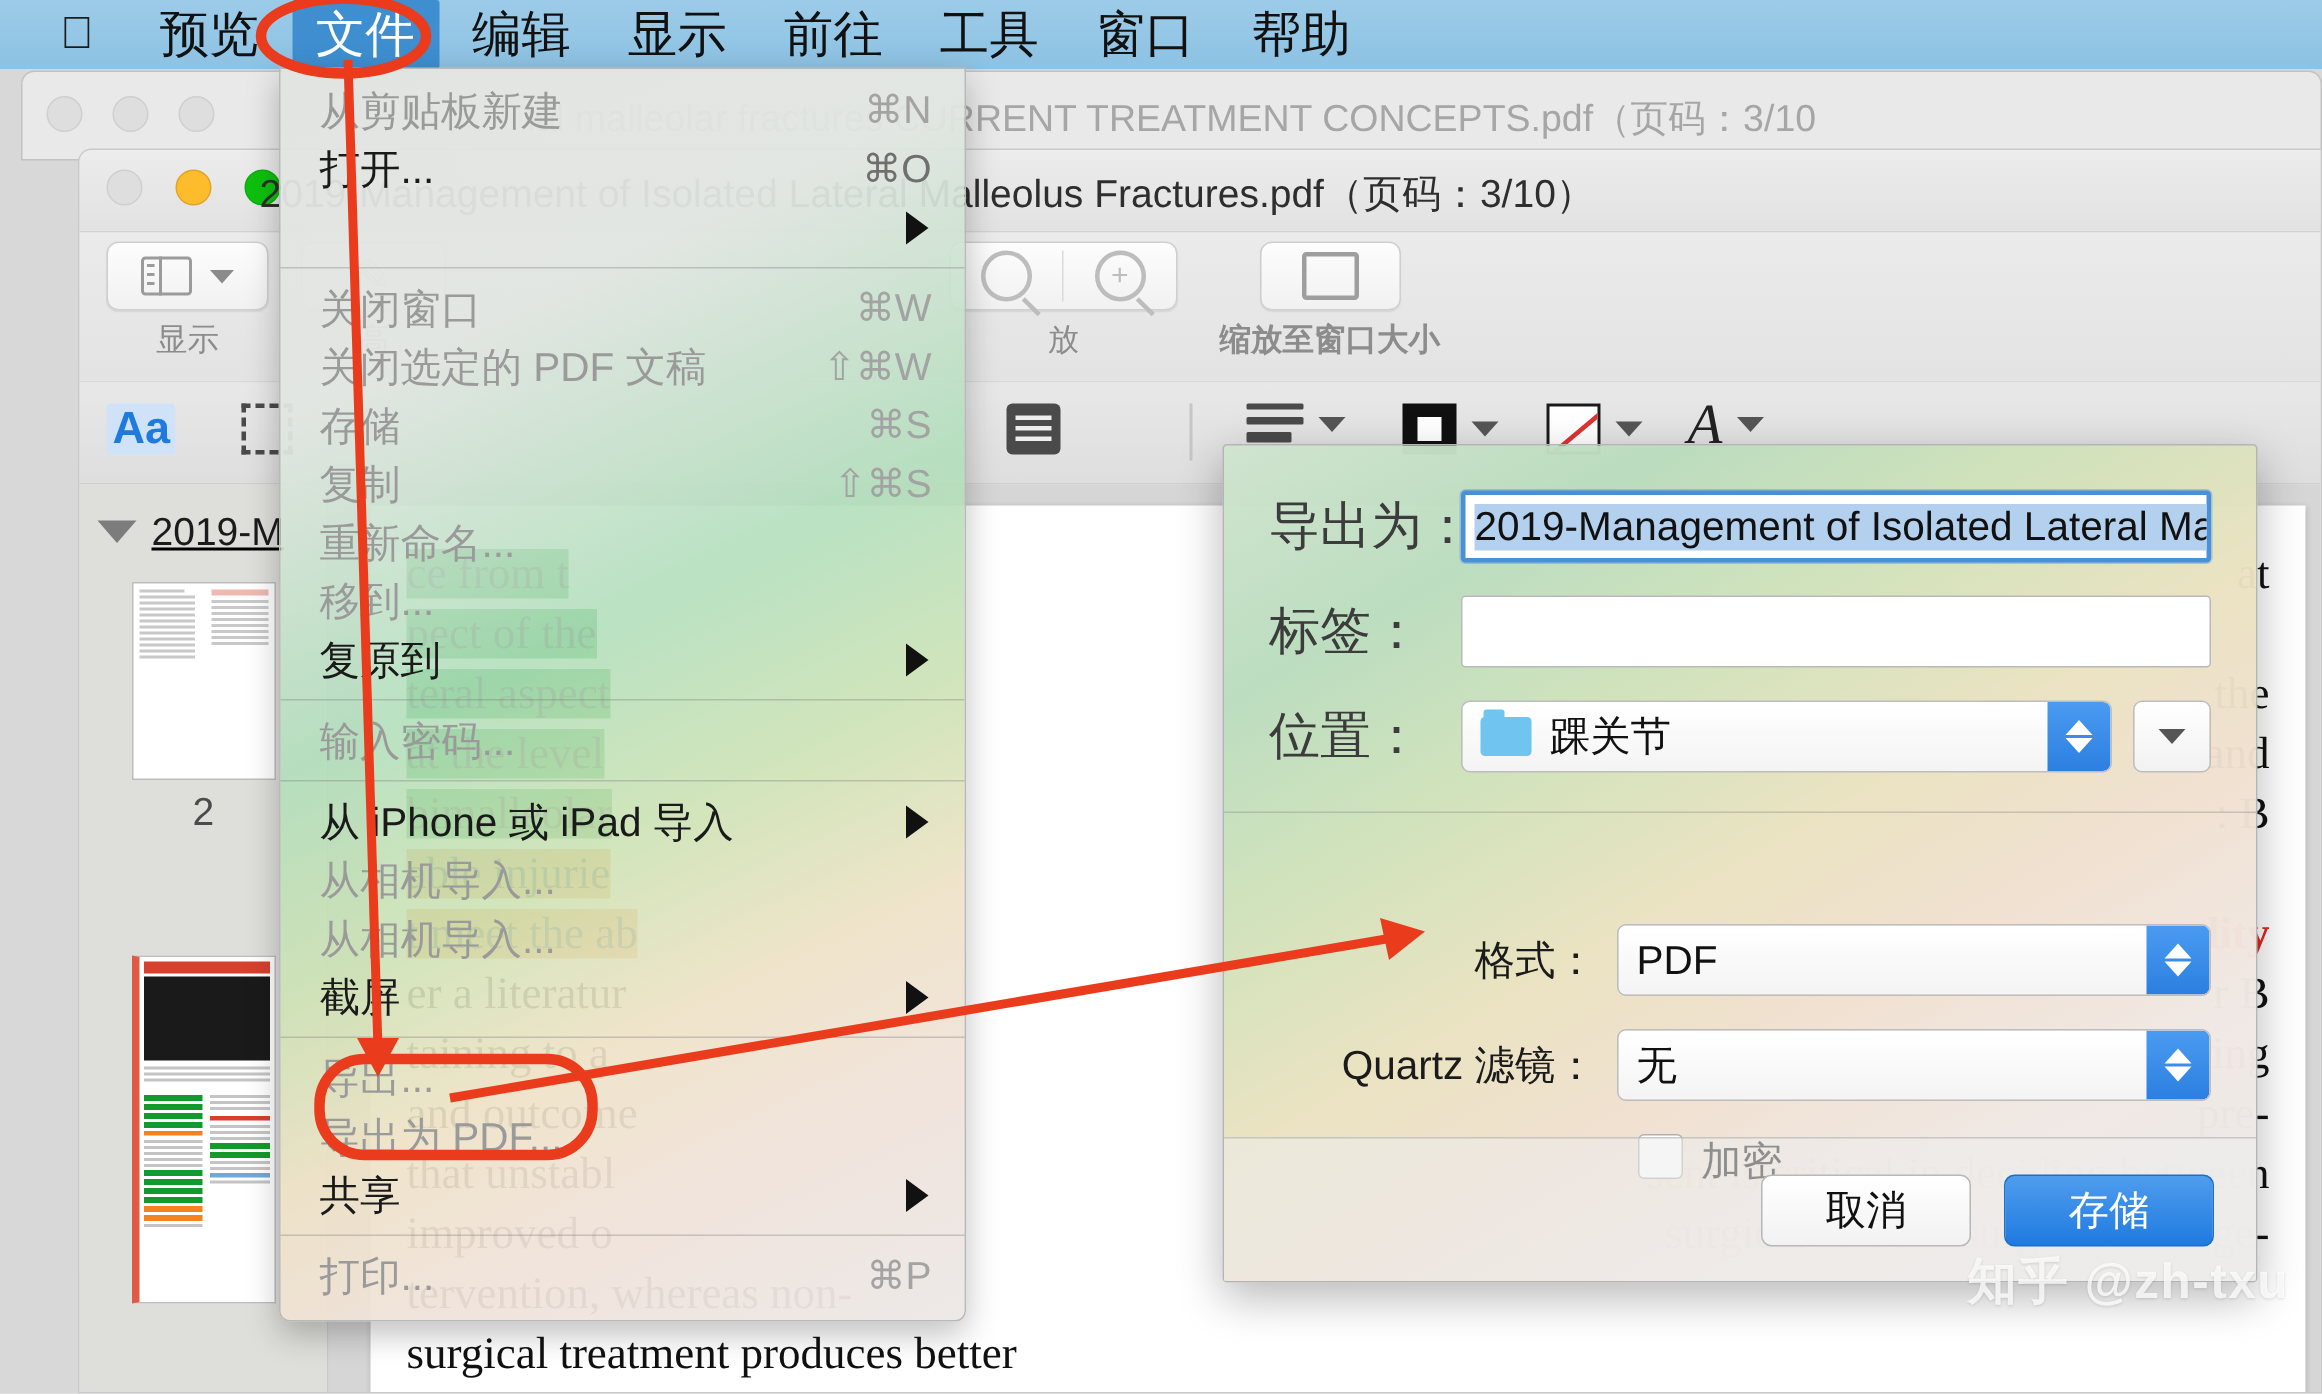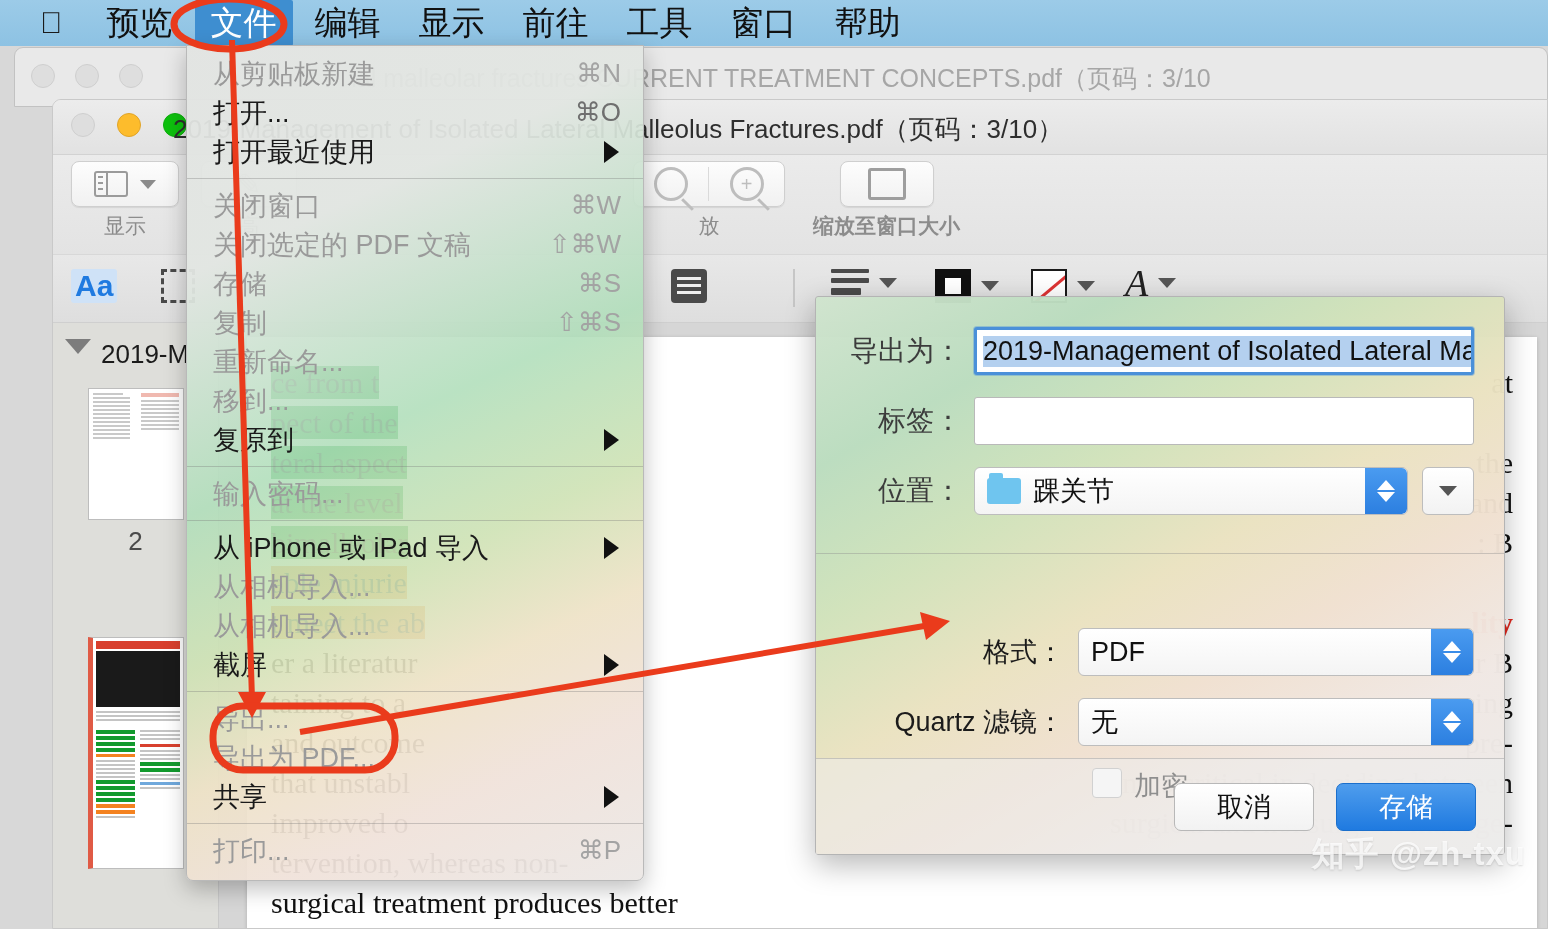--- a/index.html
+++ b/index.html
@@ -106,21 +106,21 @@
   .vsep { width:2px; height:38px; background:#c6c6c6; }
   .aital { font-family: "Liberation Serif", serif; font-style: italic; font-size: 38px; color:#222; }
   .chev-sm { display:inline-block; width:0;height:0;border-left:9px solid transparent;border-right:9px solid transparent;border-top:10px solid #555; }
 
   
   .content { position: relative; height: 608px; background: #dcdcdc; display: flex; }
   .thumbpane {
     width: 166px; background: #dededa; border-right: 1px solid #c9c9c9;
     position: relative; flex: none;
   }
-  .thumb-hdr { display:flex; gap:10px; padding: 16px 10px 4px 12px; }
+  .thumb-hdr { display:flex; align-items:center; gap:10px; padding: 16px 10px 4px 12px; text-decoration: underline; }
   .tri-down { width:0;height:0;border-left:13px solid transparent;border-right:13px solid transparent;border-top:15px solid #7c7c7c;}
   .thumb-hdr-label { font-size: 26px; color:#1b1b1b; white-space:nowrap; }
   .pagethumb {
     width: 96px; background:#fff; border:1px solid #bdbdbd; margin: 12px auto 0 auto;
     position: relative; overflow: hidden;
   }
   .pagenum { text-align:center; font-size:26px; color:#4b4b4b; margin-top:6px;}
   .docpane { flex: 1; background: #d6d6d6; position: relative; overflow:hidden; }
   .page {
     position:absolute; left: 28px; top: 14px; width: 1290px; height: 700px;
@@ -167,21 +167,21 @@
         rgba(186,220,190,.97) 18%,
         rgba(208,226,186,.97) 34%,
         rgba(234,226,192,.97) 50%,
         rgba(240,224,208,.97) 64%,
         rgba(240,232,228,.98) 80%,
         rgba(236,234,232,.99) 100%);
     box-shadow: 0 10px 30px rgba(0,0,0,.28);
   }
   .sheet-top { padding: 30px 30px 22px 30px; }
   .frow { display: flex; align-items: center; margin-bottom: 22px; }
-  .flabel { width: 128px; text-align: right; font-size: 28px; color: #3c3c3c; padding-right: 12px; white-space:nowrap; }
+  .flabel { width: 128px; text-align: right; font-size: 34px; color: #3c3c3c; padding-right: 28px; white-space:nowrap; }
   .finput {
     flex: 1; height: 48px; background:#fff; border:1px solid #b9b9b9; border-radius: 3px;
     font-size: 27px; color:#111; display:flex; align-items:center; padding: 0 8px; overflow:hidden; white-space:nowrap;
   }
   .finput.focused { border: 3px solid #4a90d9; box-shadow: 0 0 0 1px rgba(74,144,217,.4); padding:16px 6px;}
   .finput .sel { background: #b4d0ef; }
   .popbtn {
     flex:1; height: 48px; background: linear-gradient(180deg,#fff,#f4f4f4);
     border:1px solid #bdbdbd; border-radius: 6px; display:flex; align-items:center;
     font-size:27px; color:#111; padding-left: 12px; position:relative; overflow:hidden;
@@ -468,21 +468,20 @@
   <div id="filemenu">
     <div class="mi dim">
       <span class="lbl">从剪贴板新建</span>
         <span class="key">⌘N</span>
       </div>
     <div class="mi">
       <span class="lbl">打开...</span>
         <span class="key">⌘O</span>
       </div>
     <div class="mi">
-      <span class="lbl">打开最近使用</span>
         <span class="arrow"></span>
       </div>
     <div class="msep"></div>
     <div class="mi dim">
       <span class="lbl">关闭窗口</span>
         <span class="key">⌘W</span>
       </div>
     <div class="mi dim">
       <span class="lbl">关闭选定的 PDF 文稿</span>
         <span class="key">⇧⌘W</span>
@@ -549,21 +548,21 @@
         <div class="finput focused">
           <span class="sel">2019-Management of Isolated Lateral Ma</span>
         </div>
       </div>
       <div class="frow">
         <div class="flabel">标签：</div>
         <div class="finput">
           <span></span>
         </div>
       </div>
-      <div class="frow" style="margin-bottom:16px;">
+      <div class="frow" style="margin-bottom:4px;">
         <div class="flabel">位置：</div>
         <div class="popbtn">
           <span class="folder-ico"></span>
           <span>踝关节</span>
           <span class="stepper">
             <span class="up"></span>
               <span class="dn"></span>
           </span>
         </div>
         <div class="expandbtn">

